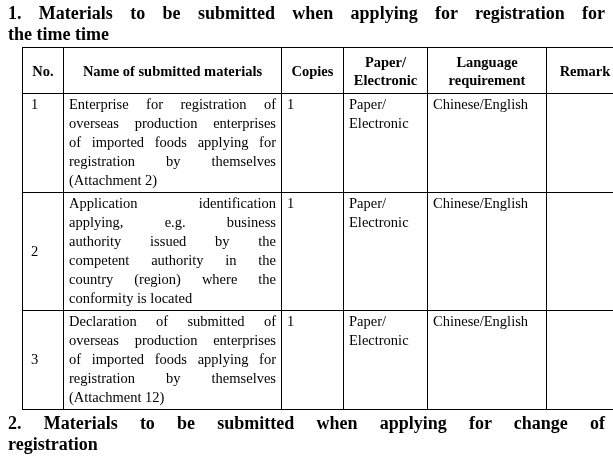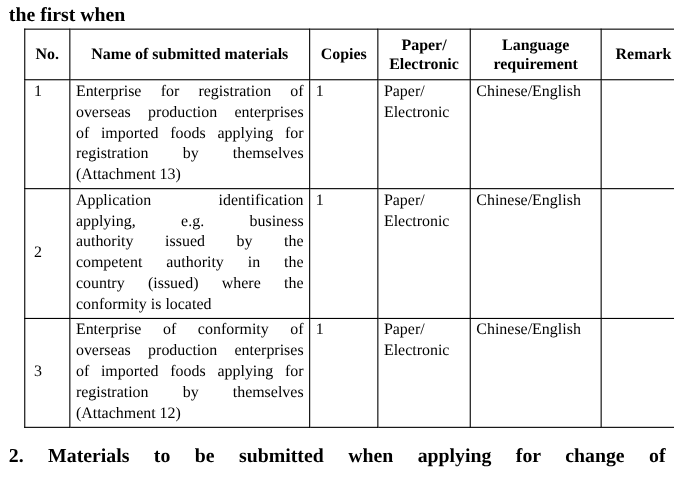--- a/index.html
+++ b/index.html
@@ -9,21 +9,21 @@
     color: #000000;
     padding: 3px 5px 0 8px;
   }
   .heading {
     width: 597px;
     font-weight: bold;
     font-size: 18px;
     line-height: 21px;
   }
   .heading-top { margin-bottom: 2px; }
-  .heading-bottom { margin-top: 15px; margin-left: 0px; }
+  .heading-bottom { margin-top: 3px; margin-left: 0px; }
   .line { display: block; }
   .line-justify { text-align: justify; text-align-last: justify; }
   table.materials {
     margin-left: 14px;
     border-collapse: collapse;
     table-layout: fixed;
     width: 601px;
   }
   col.c-no     { width: 41px;  }
   col.c-name   { width: 218px; }
@@ -54,21 +54,22 @@
   tbody tr:nth-child(2) { height: 116px; }
   tbody tr:nth-child(3) { height: 99px; }
   tbody tr:nth-child(1) td.cell-no { vertical-align: top; }
   tbody tr:nth-child(2) td.cell-no,
   tbody tr:nth-child(3) td.cell-no { vertical-align: middle; }
 </style>
 </head>
 <body>
 
 <div class="heading heading-top">
-    <div class="line">the first when</div>
+    <div class="line line-justify">1. Materials to be submitted when applying for registration for</div>
+    <div class="line">the time time</div>
   </div>
 
 <table class="materials">
   <colgroup>
     <col class="c-no">
       <col class="c-name">
       <col class="c-copies">
     <col class="c-format">
       <col class="c-lang">
       <col class="c-remark">
@@ -86,63 +87,64 @@
     </tr>
   </thead>
   <tbody>
     <tr>
       <td class="cell-no">1</td>
       <td class="cell-name">
           <div class="line line-justify">Enterprise for registration of</div>
           <div class="line line-justify">overseas production enterprises</div>
           <div class="line line-justify">of imported foods applying for</div>
           <div class="line line-justify">registration by themselves</div>
-          <div class="line">(Attachment 13)</div>
+          <div class="line">(Attachment 2)</div>
         </td>
       <td class="cell-copies">1</td>
       <td class="cell-format">
           <div class="line line-justify">Paper/</div>
           <div class="line">Electronic</div>
         </td>
       <td class="cell-language">Chinese/English</td>
       <td class="cell-remark"></td>
     </tr>
     <tr>
       <td class="cell-no">2</td>
       <td class="cell-name">
           <div class="line line-justify">Application identification</div>
           <div class="line line-justify">applying, e.g. business</div>
           <div class="line line-justify">authority issued by the</div>
           <div class="line line-justify">competent authority in the</div>
-          <div class="line line-justify">country (issued) where the</div>
+          <div class="line line-justify">country (region) where the</div>
           <div class="line">conformity is located</div>
         </td>
       <td class="cell-copies">1</td>
       <td class="cell-format">
           <div class="line line-justify">Paper/</div>
           <div class="line">Electronic</div>
         </td>
       <td class="cell-language">Chinese/English</td>
       <td class="cell-remark"></td>
     </tr>
     <tr>
       <td class="cell-no">3</td>
       <td class="cell-name">
-          <div class="line line-justify">Enterprise of conformity of</div>
+          <div class="line line-justify">Declaration of submitted of</div>
           <div class="line line-justify">overseas production enterprises</div>
           <div class="line line-justify">of imported foods applying for</div>
           <div class="line line-justify">registration by themselves</div>
           <div class="line">(Attachment 12)</div>
         </td>
       <td class="cell-copies">1</td>
       <td class="cell-format">
           <div class="line line-justify">Paper/</div>
           <div class="line">Electronic</div>
         </td>
       <td class="cell-language">Chinese/English</td>
       <td class="cell-remark"></td>
     </tr>
   </tbody>
 </table>
 
 <div class="heading heading-bottom">
     <div class="line line-justify">2. Materials to be submitted when applying for change of</div>
+    <div class="line">registration</div>
   </div>
 
 </body></html>

